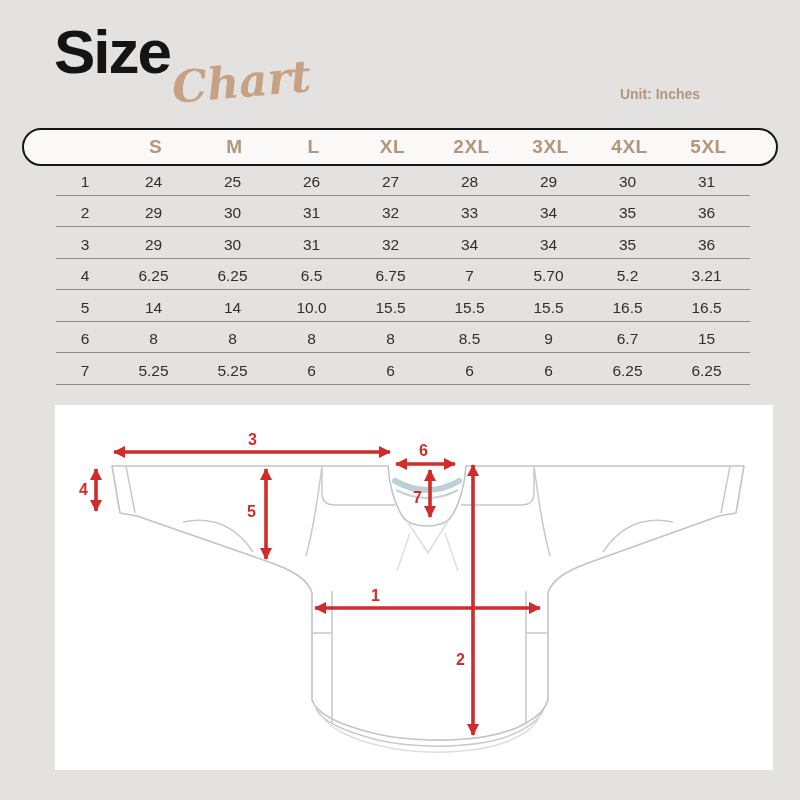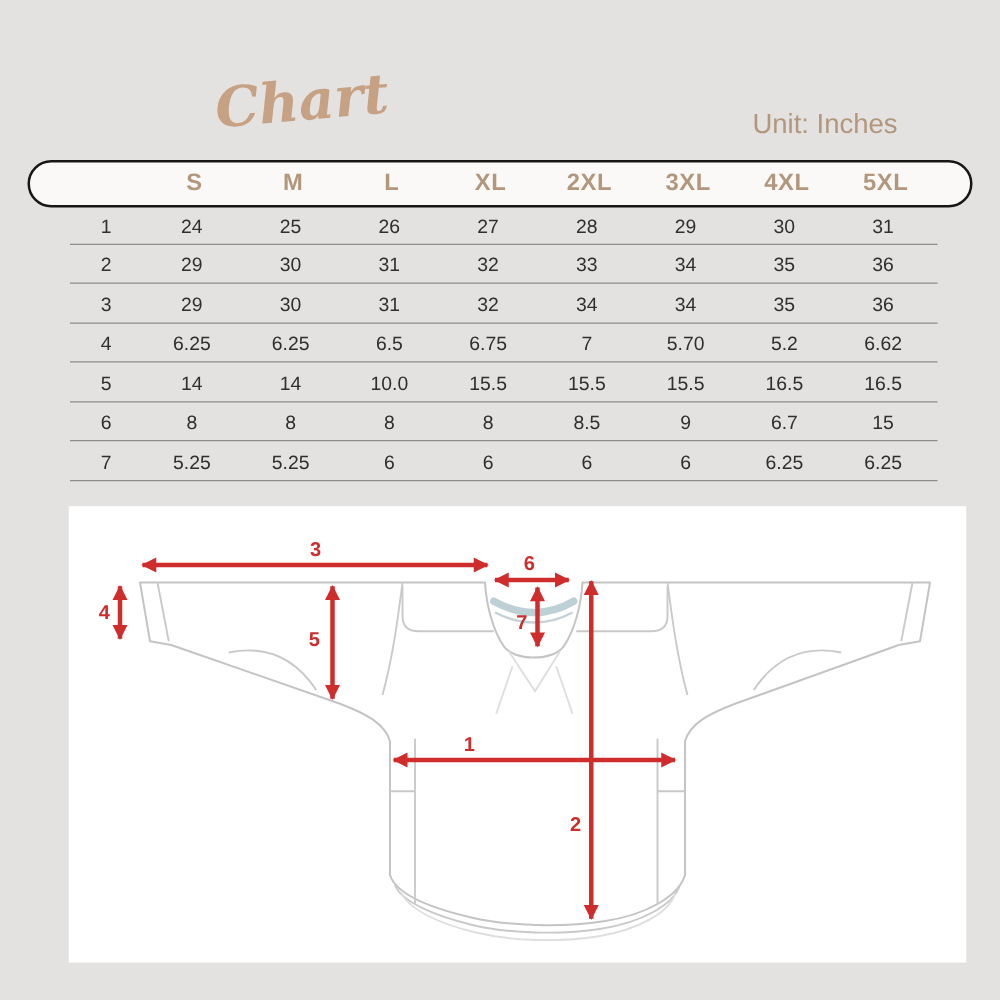--- a/index.html
+++ b/index.html
@@ -10,21 +10,21 @@
   *{margin:0;padding:0;box-sizing:border-box}
   html,body{width:800px;height:800px;overflow:hidden}
   body{background:var(--page-bg);font-family:"Liberation Sans",sans-serif}
   .canvas{position:relative;width:800px;height:800px}
 
   .title-main{position:absolute;left:54px;top:16px;font-size:62px;font-weight:800;
     letter-spacing:-2px;color:#141414}
   .title-script{position:absolute;left:172px;top:56px;font-size:44px;font-style:italic;
     font-family:"DejaVu Serif",serif;color:var(--script-tan);transform:rotate(-5deg);font-weight:600}
   .unit{position:absolute;left:560px;top:86px;width:200px;text-align:center;
-    font-size:22px;font-weight:400;color:var(--accent-tan)}
+    font-size:14px;font-weight:700;color:var(--accent-tan)}
 
   .pill{position:absolute;left:22px;top:128px;width:756px;height:38px;
     background:var(--pill-bg);border:2px solid var(--pill-border);border-radius:20px;
     display:grid;grid-template-columns:92px repeat(8,79px) 1fr;align-items:center}
   .pill .cell{font-size:19px;font-weight:700;color:var(--accent-tan);letter-spacing:.5px}
   .cell{text-align:center}
 
   .tbody{position:absolute;left:56px;top:164px;width:694px}
   .trow{display:grid;grid-template-columns:58px repeat(8,79px) 1fr;height:31.5px;
     align-items:end;padding-bottom:4px;border-bottom:1.5px solid var(--row-line)}
@@ -39,20 +39,21 @@
   .collar-band2{fill:none;stroke:#c6d2d6;stroke-width:2}
   .m-arrow{stroke:var(--arrow-red);stroke-width:3.6;fill:none}
   .ah{fill:var(--arrow-red)}
   .m-label{fill:var(--arrow-red);font:700 16px "Liberation Sans",sans-serif}
 </style>
 </head>
 <body>
 
 <div class="canvas">
 
+  <span class="title-main">Size</span>
   <span class="title-script">Chart</span>
   <div class="unit">Unit: Inches</div>
 
   <div class="pill" id="table-head">
       <div class="cell"></div>
       <div class="cell">S</div>
       <div class="cell">M</div>
       <div class="cell">L</div>
       <div class="cell">XL</div>
       <div class="cell">2XL</div>
@@ -100,21 +101,21 @@
       </div>
       <div class="trow">
         <div class="cell">4</div>
         <div class="cell">6.25</div>
         <div class="cell">6.25</div>
         <div class="cell">6.5</div>
         <div class="cell">6.75</div>
         <div class="cell">7</div>
         <div class="cell">5.70</div>
         <div class="cell">5.2</div>
-        <div class="cell">6.62</div>
+        <div class="cell">3.21</div>
         <div class="cell"></div>
       </div>
       <div class="trow">
         <div class="cell">5</div>
         <div class="cell">14</div>
         <div class="cell">14</div>
         <div class="cell">10.0</div>
         <div class="cell">15.5</div>
         <div class="cell">15.5</div>
         <div class="cell">15.5</div>

